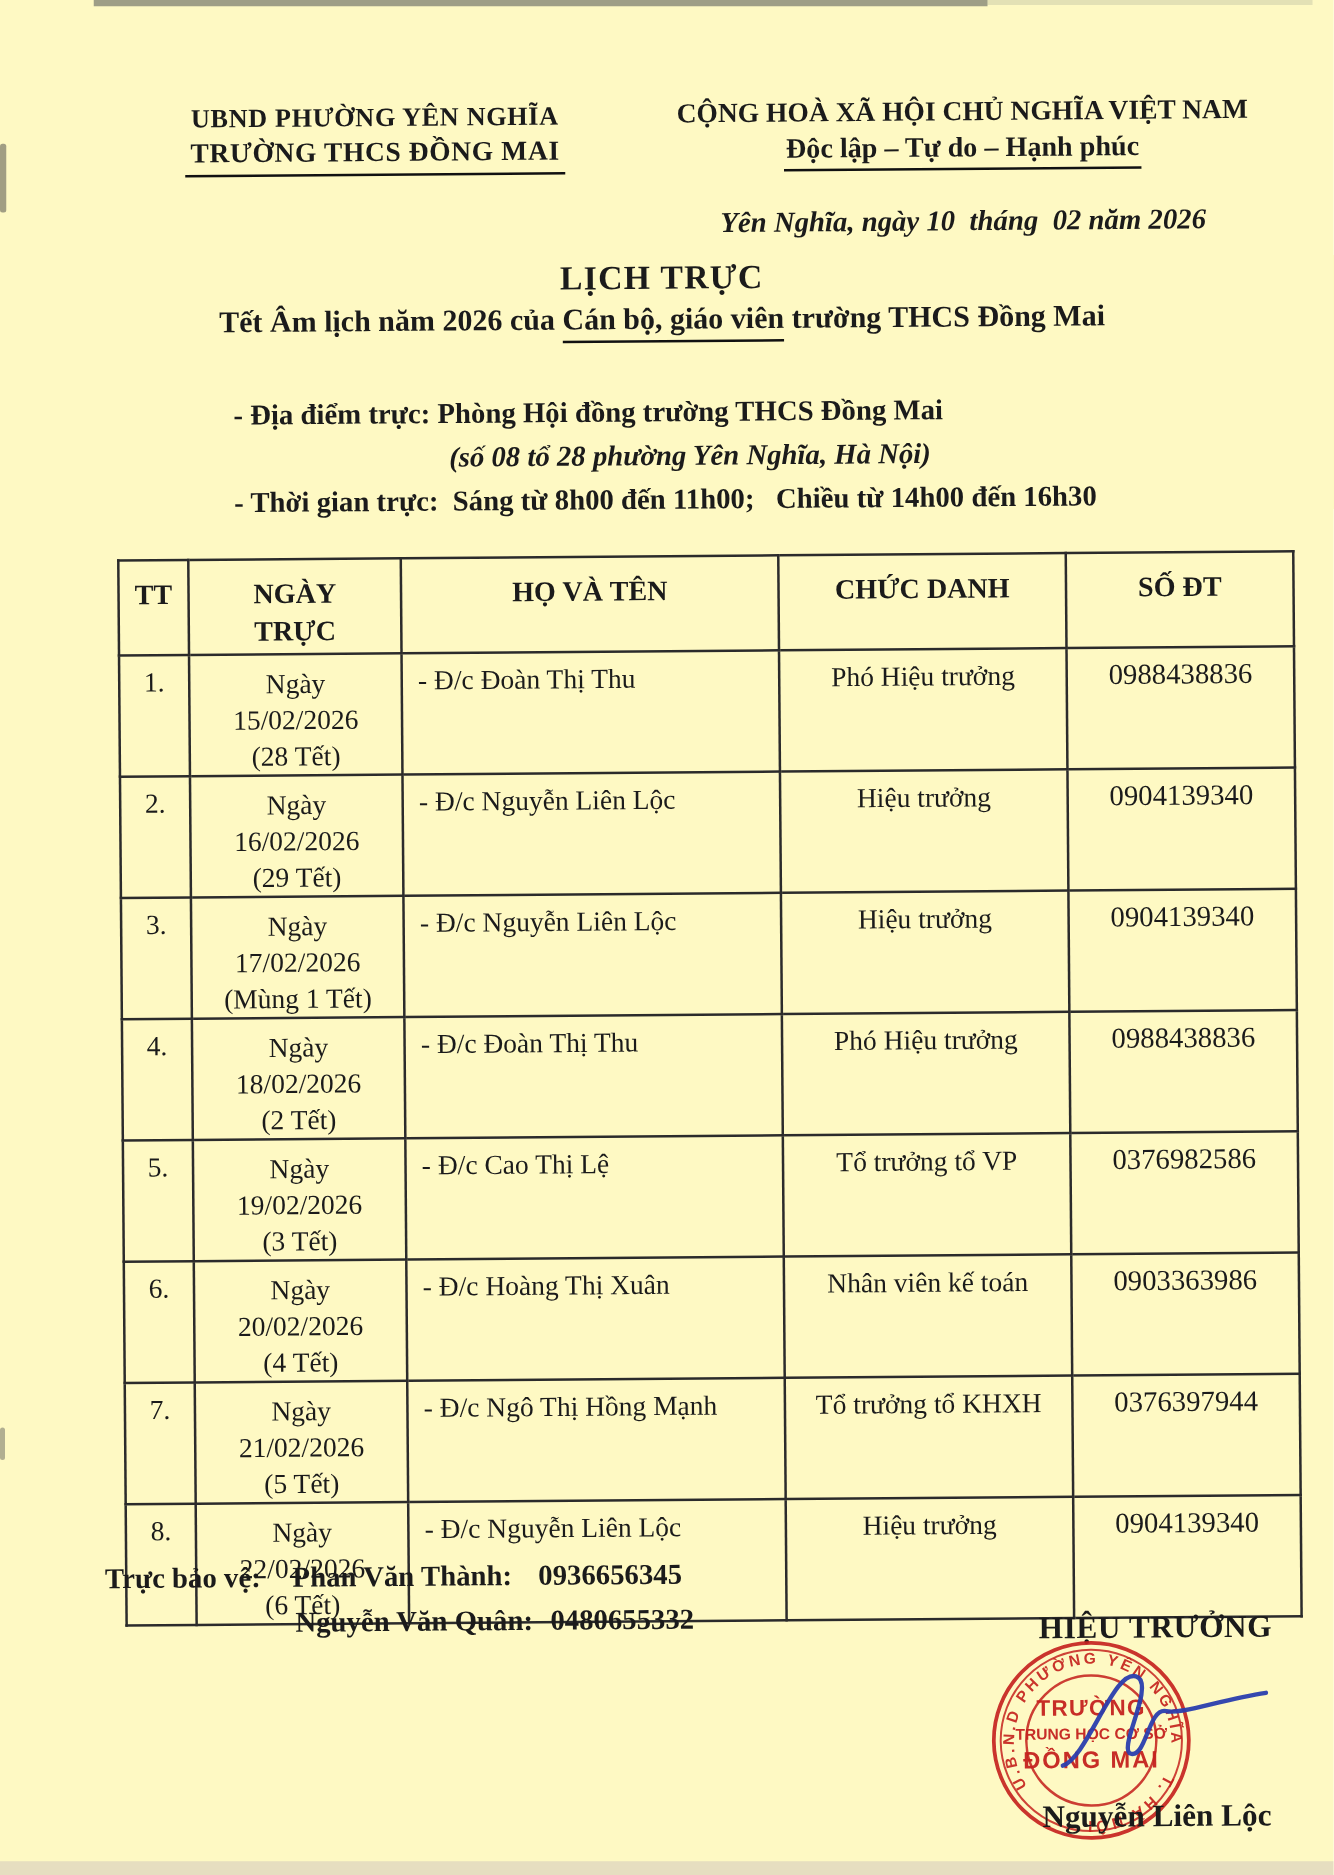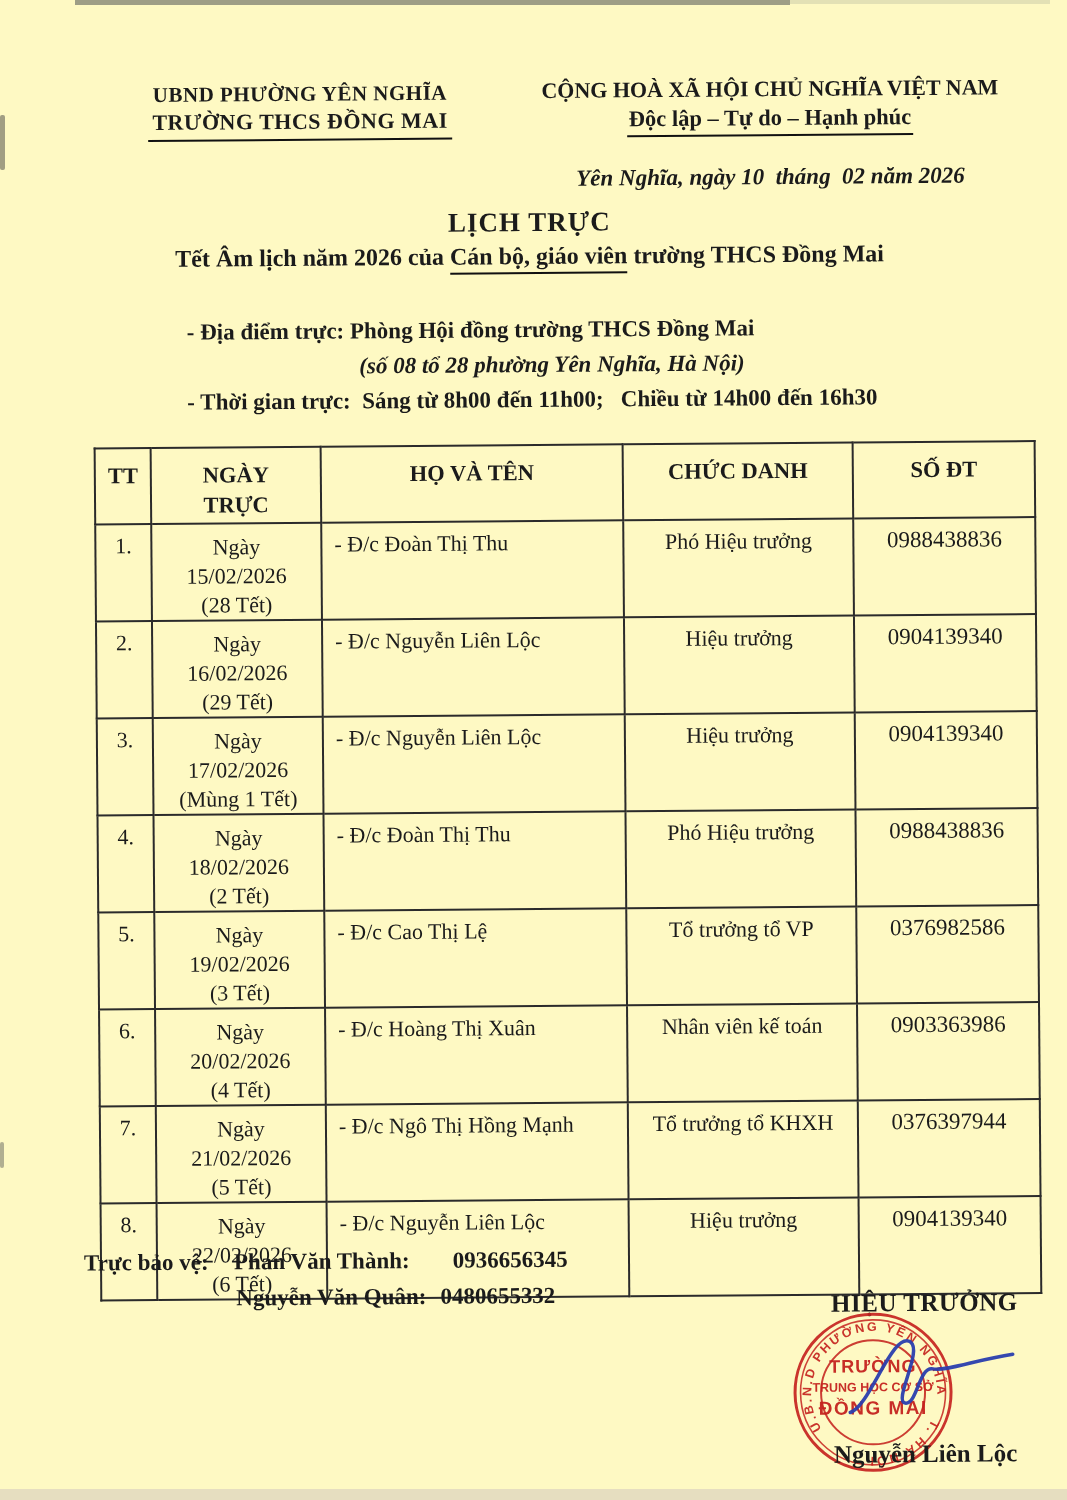--- a/index.html
+++ b/index.html
@@ -123,21 +123,21 @@
   td.c-phone { text-align: center; padding-top: 8px; font-size: 23px; }
 
   
   .guards {
     position: absolute; left: 80px; top: 1242px;
     font-weight: bold; font-size: 23px; line-height: 36px;
   }
   .guards .row { display: flex; }
   .guards .g-label { width: 140px; }
   .guards .g-name { margin-left: 10px; }
-  .guards .g-phone { margin-left: 43px; }
+  .guards .g-phone { margin-left: 21px; }
   .guards .row2 { padding-left: 152px; }
   .guards .row2 .g-phone { margin-left: 14px; }
 
   
   .sig-title {
     position: absolute; left: 770px; top: 1292px; width: 300px;
     text-align: center; font-weight: bold; font-size: 25px; letter-spacing: 0.5px;
   }
   .stamp-svg { position: absolute; left: 760px; top: 1305px; }
   .signer-name {

